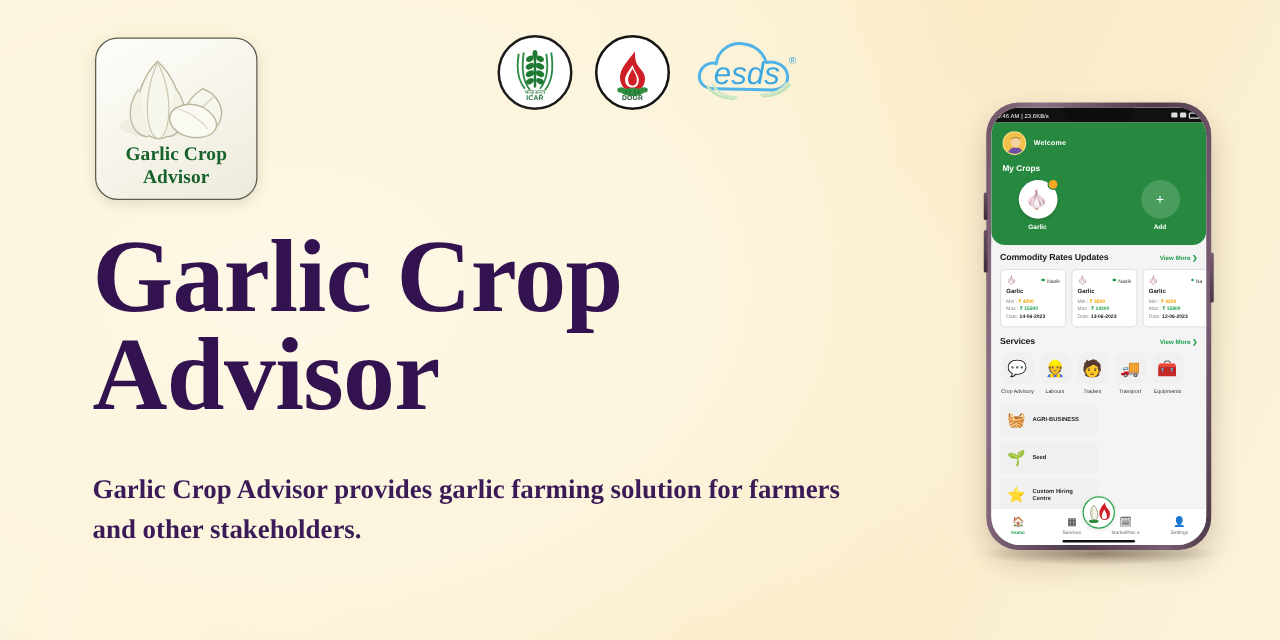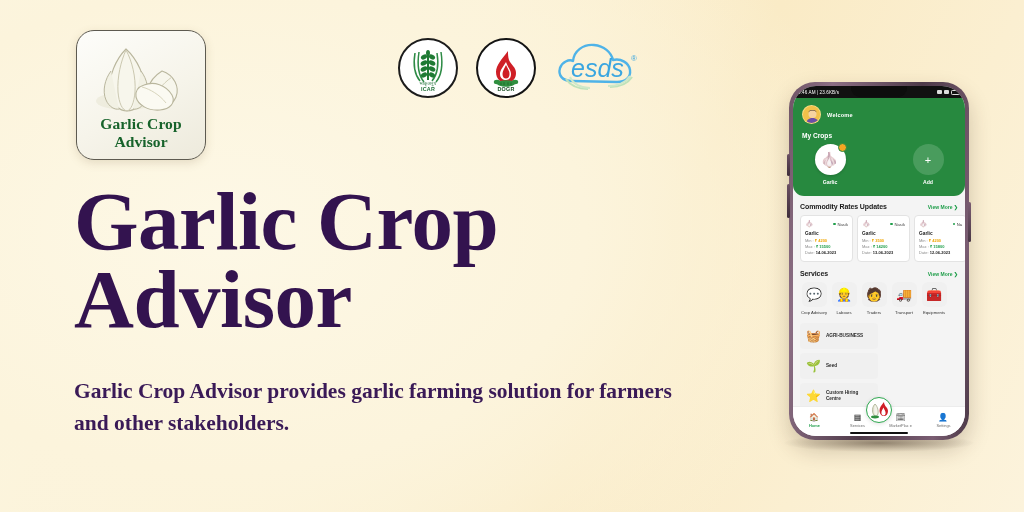--- a/index.html
+++ b/index.html
@@ -20,21 +20,21 @@
     overflow:hidden;
   }
   .app-icon svg{ position:absolute; left:50%; top:6px; transform:translateX(-50%); }
   .app-icon .ic-txt{
     position:absolute; left:0; right:0; bottom:9px; text-align:center;
     font-family:"Liberation Serif", serif; font-weight:700; color:#17632b;
     font-size:15.5px; line-height:1.12; letter-spacing:.1px;
   }
 
   
-  .logos{ position:absolute; left:398px; top:37px; display:flex; align-items:center; gap:18px; }
+  .logos{ position:absolute; left:398px; top:27px; display:flex; align-items:center; gap:18px; }
   .logo-badge{
     width:60px; height:60px; border-radius:50%; background:#fff;
     border:2px solid #1c1c1c; display:flex; align-items:center; justify-content:center;
     position:relative; overflow:hidden;
   }
   .logo-badge.dogr{ border-color:#141414; }
   .logo-cap{
     position:absolute; left:0; right:0; bottom:4px; text-align:center;
     font-size:5.4px; font-weight:700; letter-spacing:.2px; line-height:1.15;
   }

